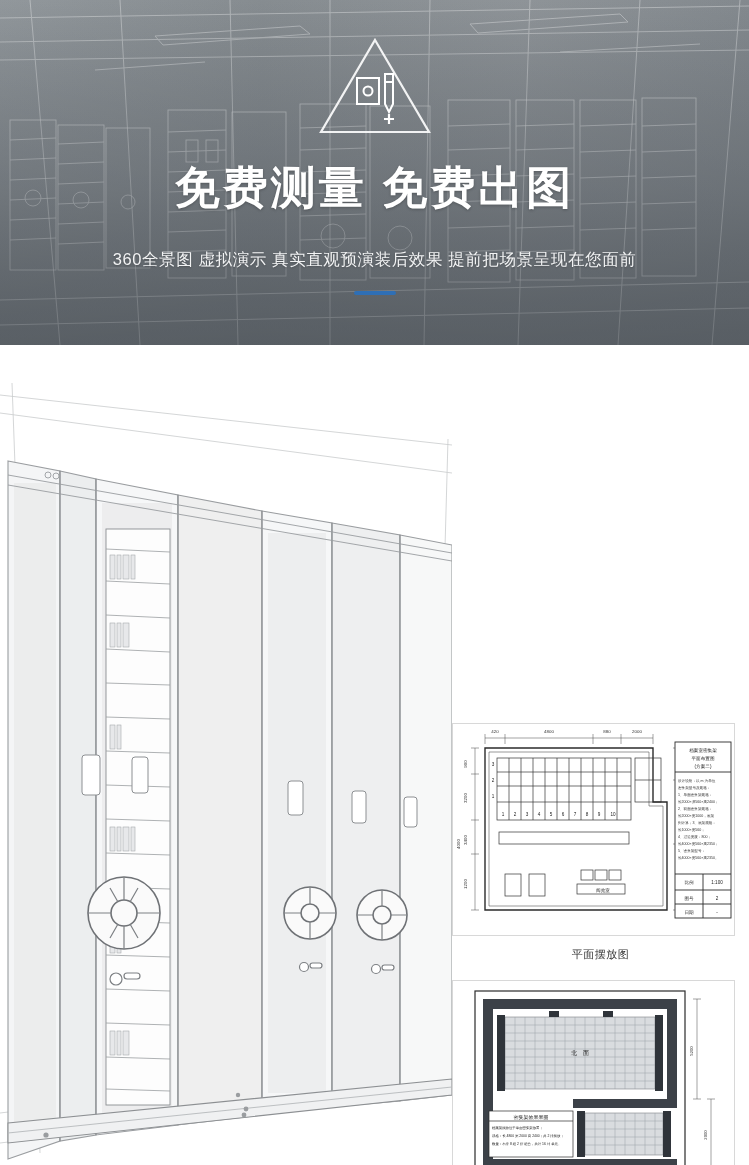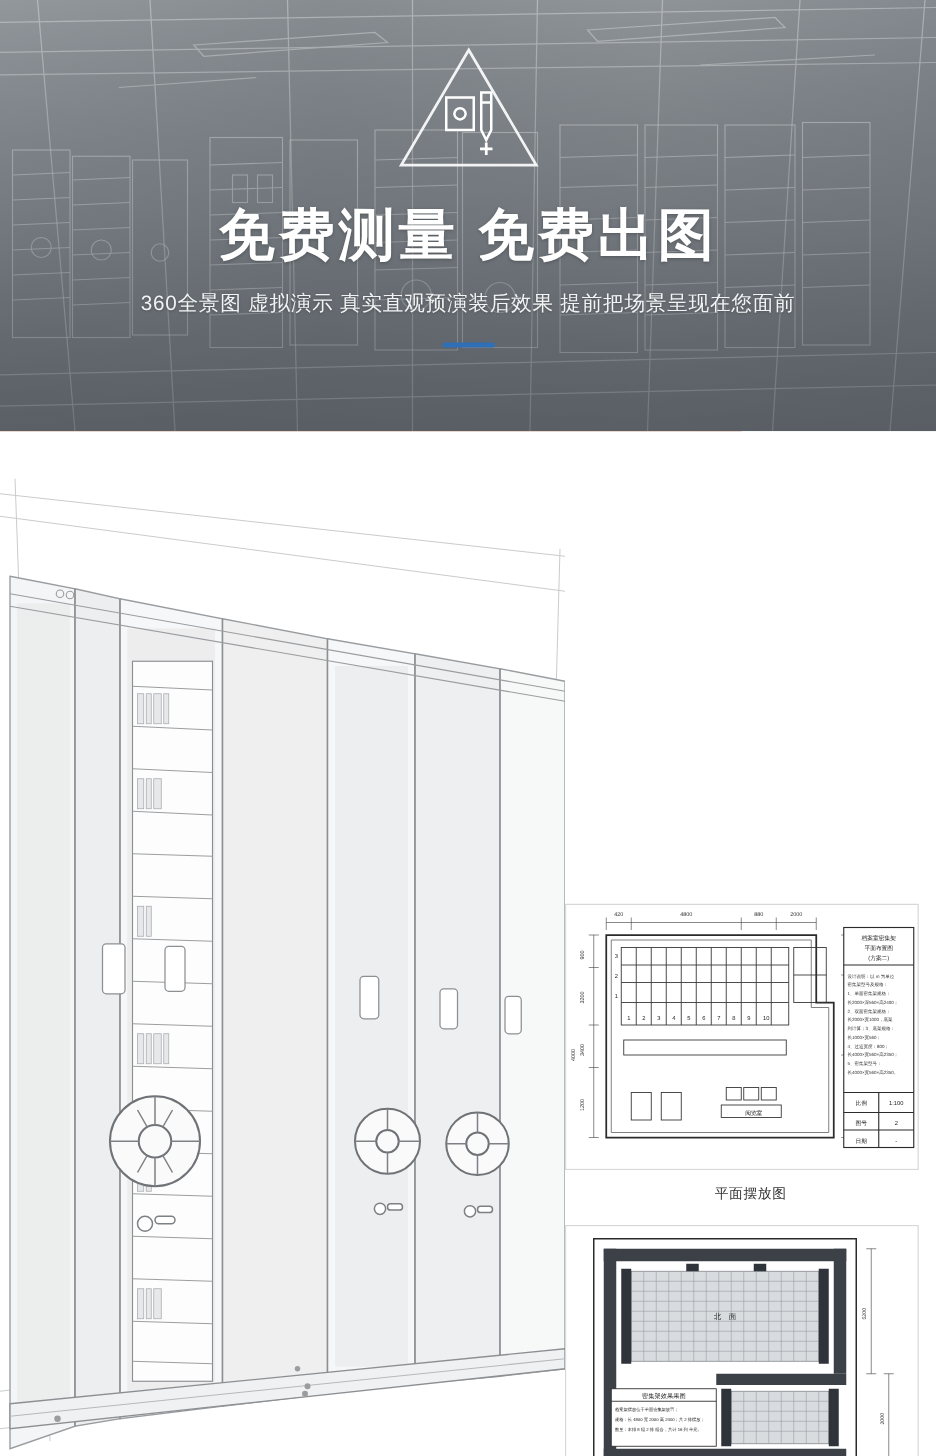--- a/index.html
+++ b/index.html
@@ -7,21 +7,21 @@
     width: 749px;
     height: 1165px;
     font-family: "Liberation Sans", sans-serif;
     background: #ffffff;
     overflow: hidden;
   }
   .page {
     position: relative;
     width: 593px;
     height: 1165px;
-    background: #c2410c;
+    background: #14532d;
   }
 
   
   .hero {
     position: relative;
     width: 749px;
     height: 345px;
     background: #8e9296;
     overflow: hidden;
   }
@@ -58,21 +58,21 @@
   .hero-badge svg { display: block; }
   .hero-title {
     font-size: 45px;
     font-weight: bold;
     letter-spacing: 3px;
     color: #ffffff;
     text-shadow: 0 1px 3px rgba(0,0,0,0.25);
     line-height: 1.15;
   }
   .hero-sub {
-    margin-top: 18px;
+    margin-top: 35px;
     font-size: 16.5px;
     color: #f2f3f4;
     letter-spacing: 0.6px;
     text-shadow: 0 1px 2px rgba(0,0,0,0.22);
   }
   .hero-rule {
     margin: 20px auto 0 auto;
     width: 42px;
     height: 4px;
     background: #2f6fb5;

